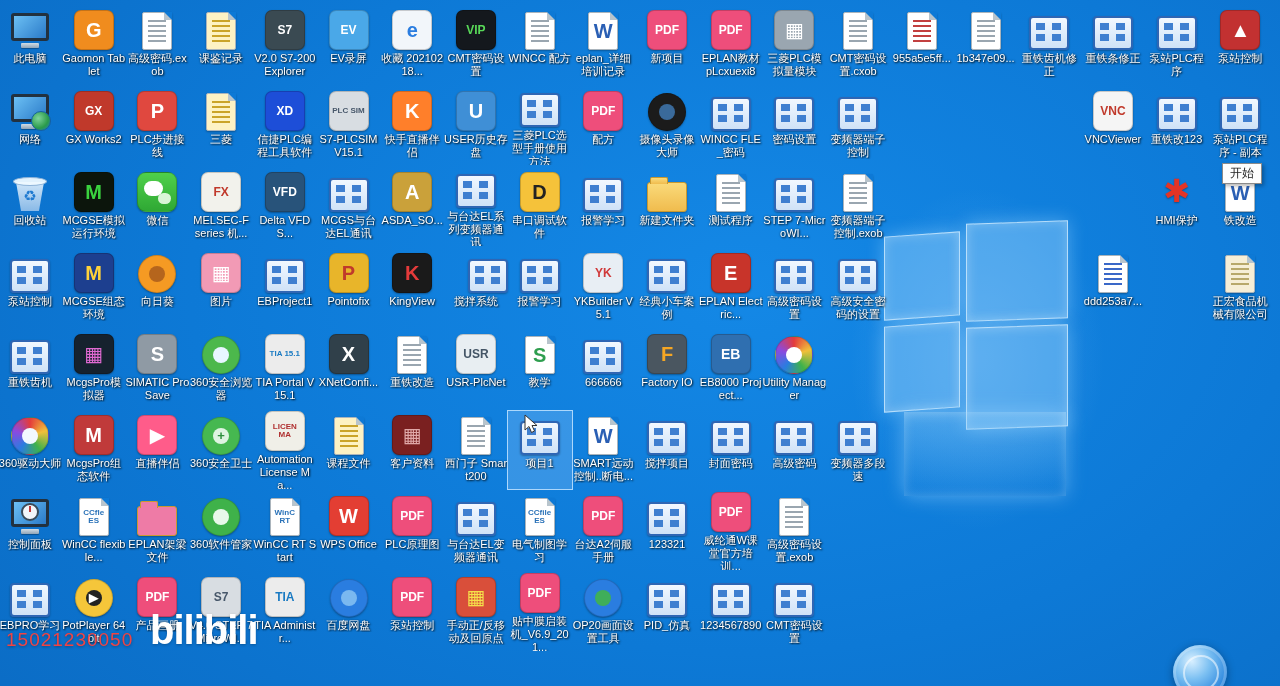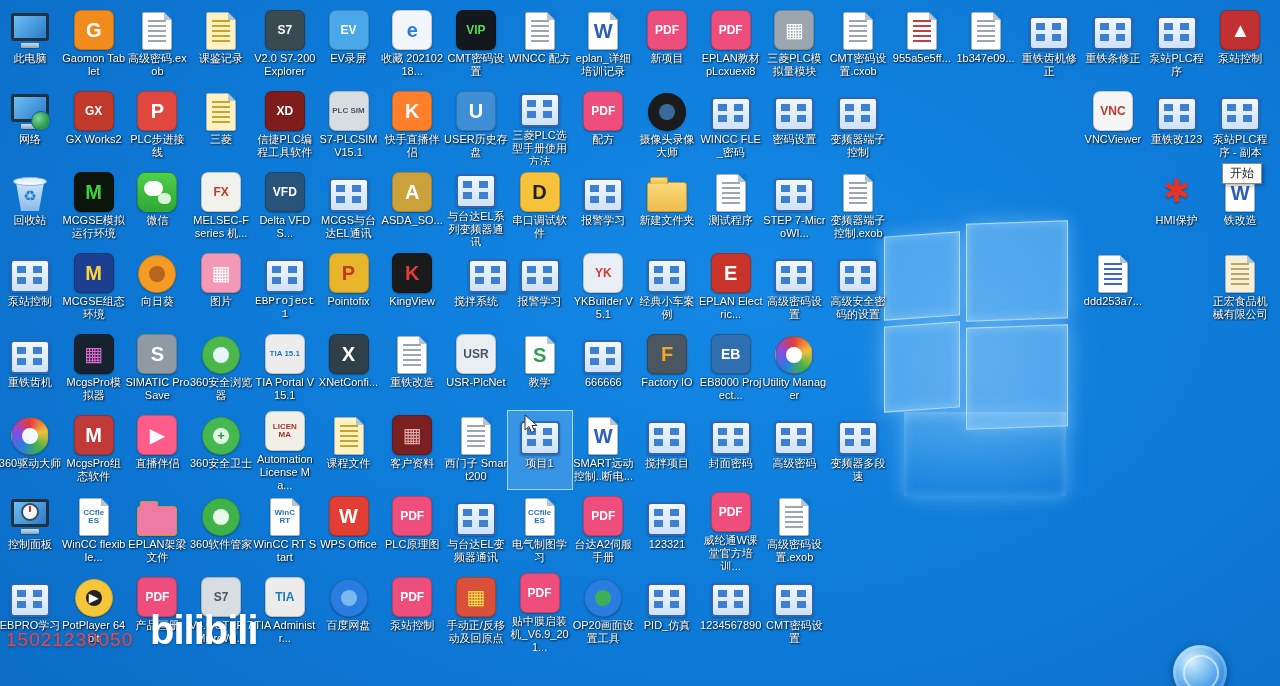--- a/index.html
+++ b/index.html
@@ -295,21 +295,21 @@
       <div class="cell" style="left: 189.1px; top: 87px;">
         <div class="icw">
           <div class="ic ic-page" style="background: rgb(253, 242, 196);">
             <div class="lines" style="background: repeating-linear-gradient(rgb(202, 164, 42) 0px, rgb(202, 164, 42) 2px, transparent 2px, transparent 5px);"></div>
           </div>
         </div>
         <div class="label">三菱</div>
       </div>
       <div class="cell" style="left: 252.8px; top: 87px;">
         <div class="icw">
-          <div class="ic ic-app" style="background: #7f1d1d;">
+          <div class="ic ic-app" style="background: #1d4ed8;">
             <span class="glyph" style="font-size: 12px;">XD</span>
           </div>
         </div>
         <div class="label">信捷PLC编程工具软件</div>
       </div>
       <div class="cell" style="left: 316.5px; top: 87px;">
         <div class="icw">
           <div class="ic ic-app" style="background: rgb(216, 221, 226);">
             <span class="glyph" style="font-size: 8px; color: rgb(71, 87, 106);">PLC SIM</span>
           </div>
@@ -531,21 +531,21 @@
         <div class="label">向日葵</div>
       </div>
       <div class="cell" style="left: 189.1px; top: 249px;">
         <div class="icw">
           <div class="ic ic-app" style="background: rgb(242, 154, 181);">
             <span class="glyph" style="font-size: 20px;">▦</span>
           </div>
         </div>
         <div class="label">图片</div>
       </div>
-      <div class="cell" style="left: 252.8px; top: 249px; font-family: Liberation Mono, monospace;">
+      <div class="cell" style="left: 252.8px; top: 249px;">
         <div class="icw">
           <div class="ic ic-hmi"></div>
         </div>
         <div class="label">EBProject1</div>
       </div>
       <div class="cell" style="left: 316.5px; top: 249px;">
         <div class="icw">
           <div class="ic ic-app" style="background: rgb(232, 181, 42);">
             <span class="glyph" style="font-size: 20px; color: rgb(192, 57, 43);">P</span>
           </div>

